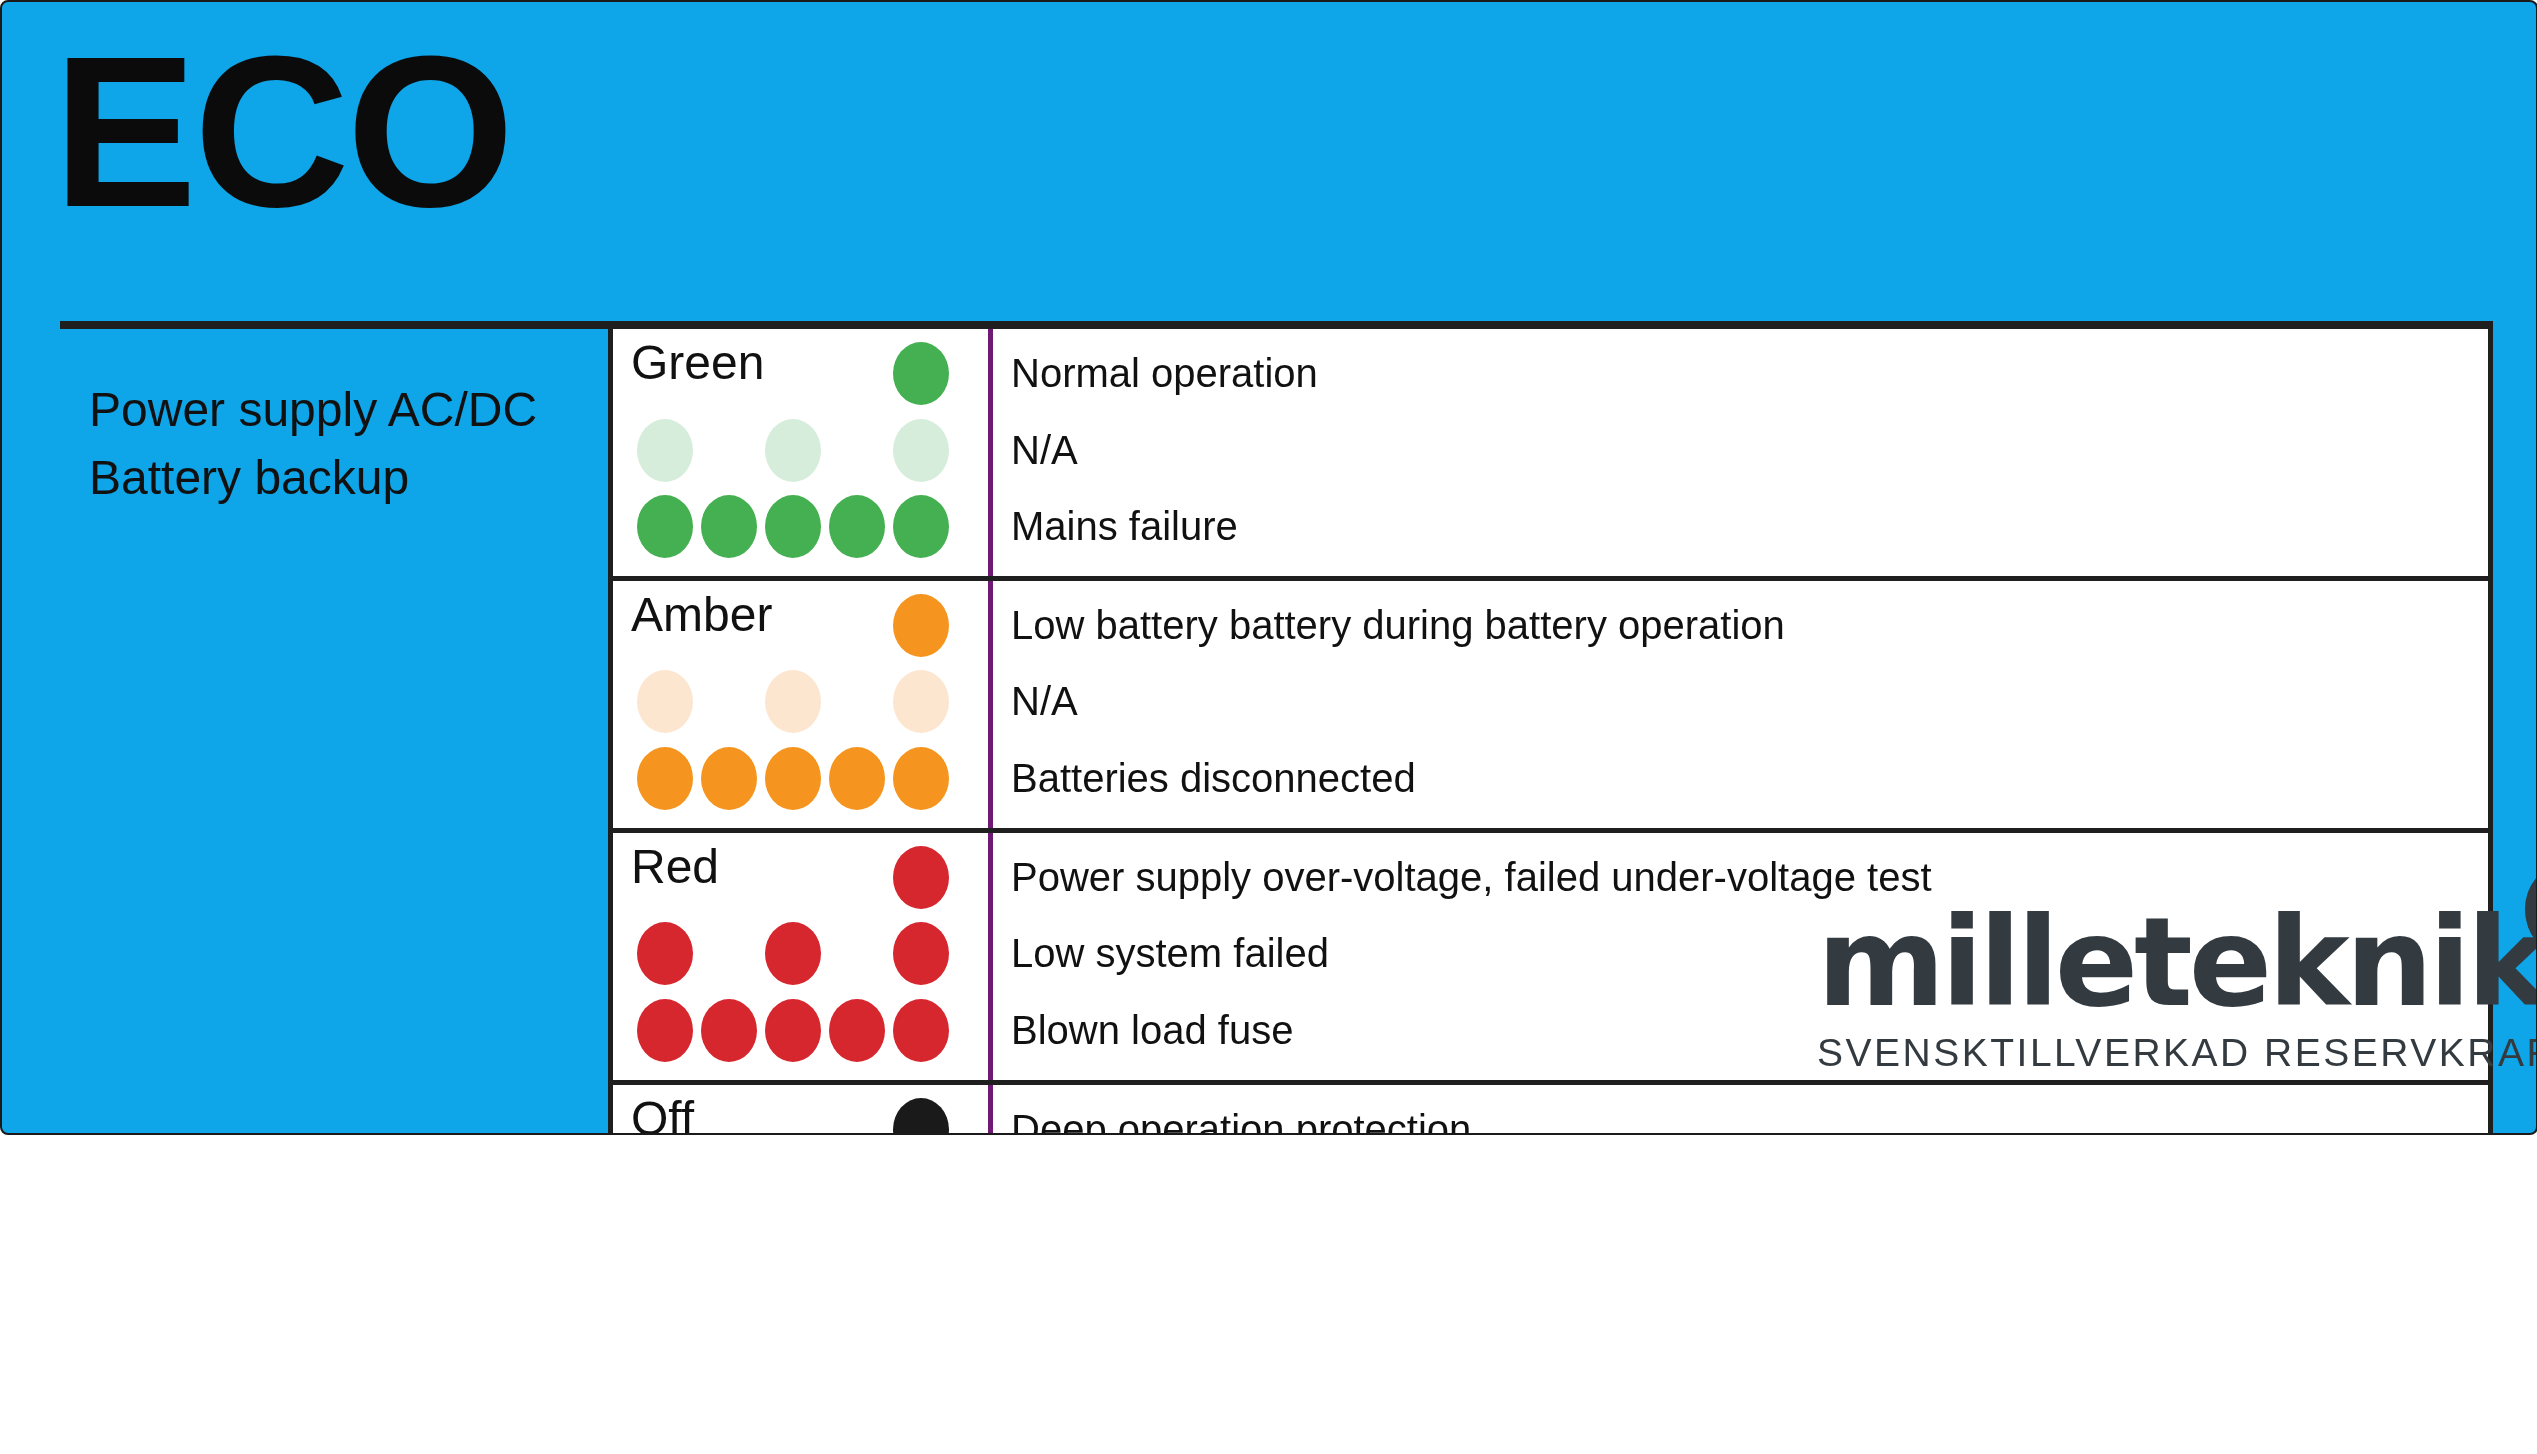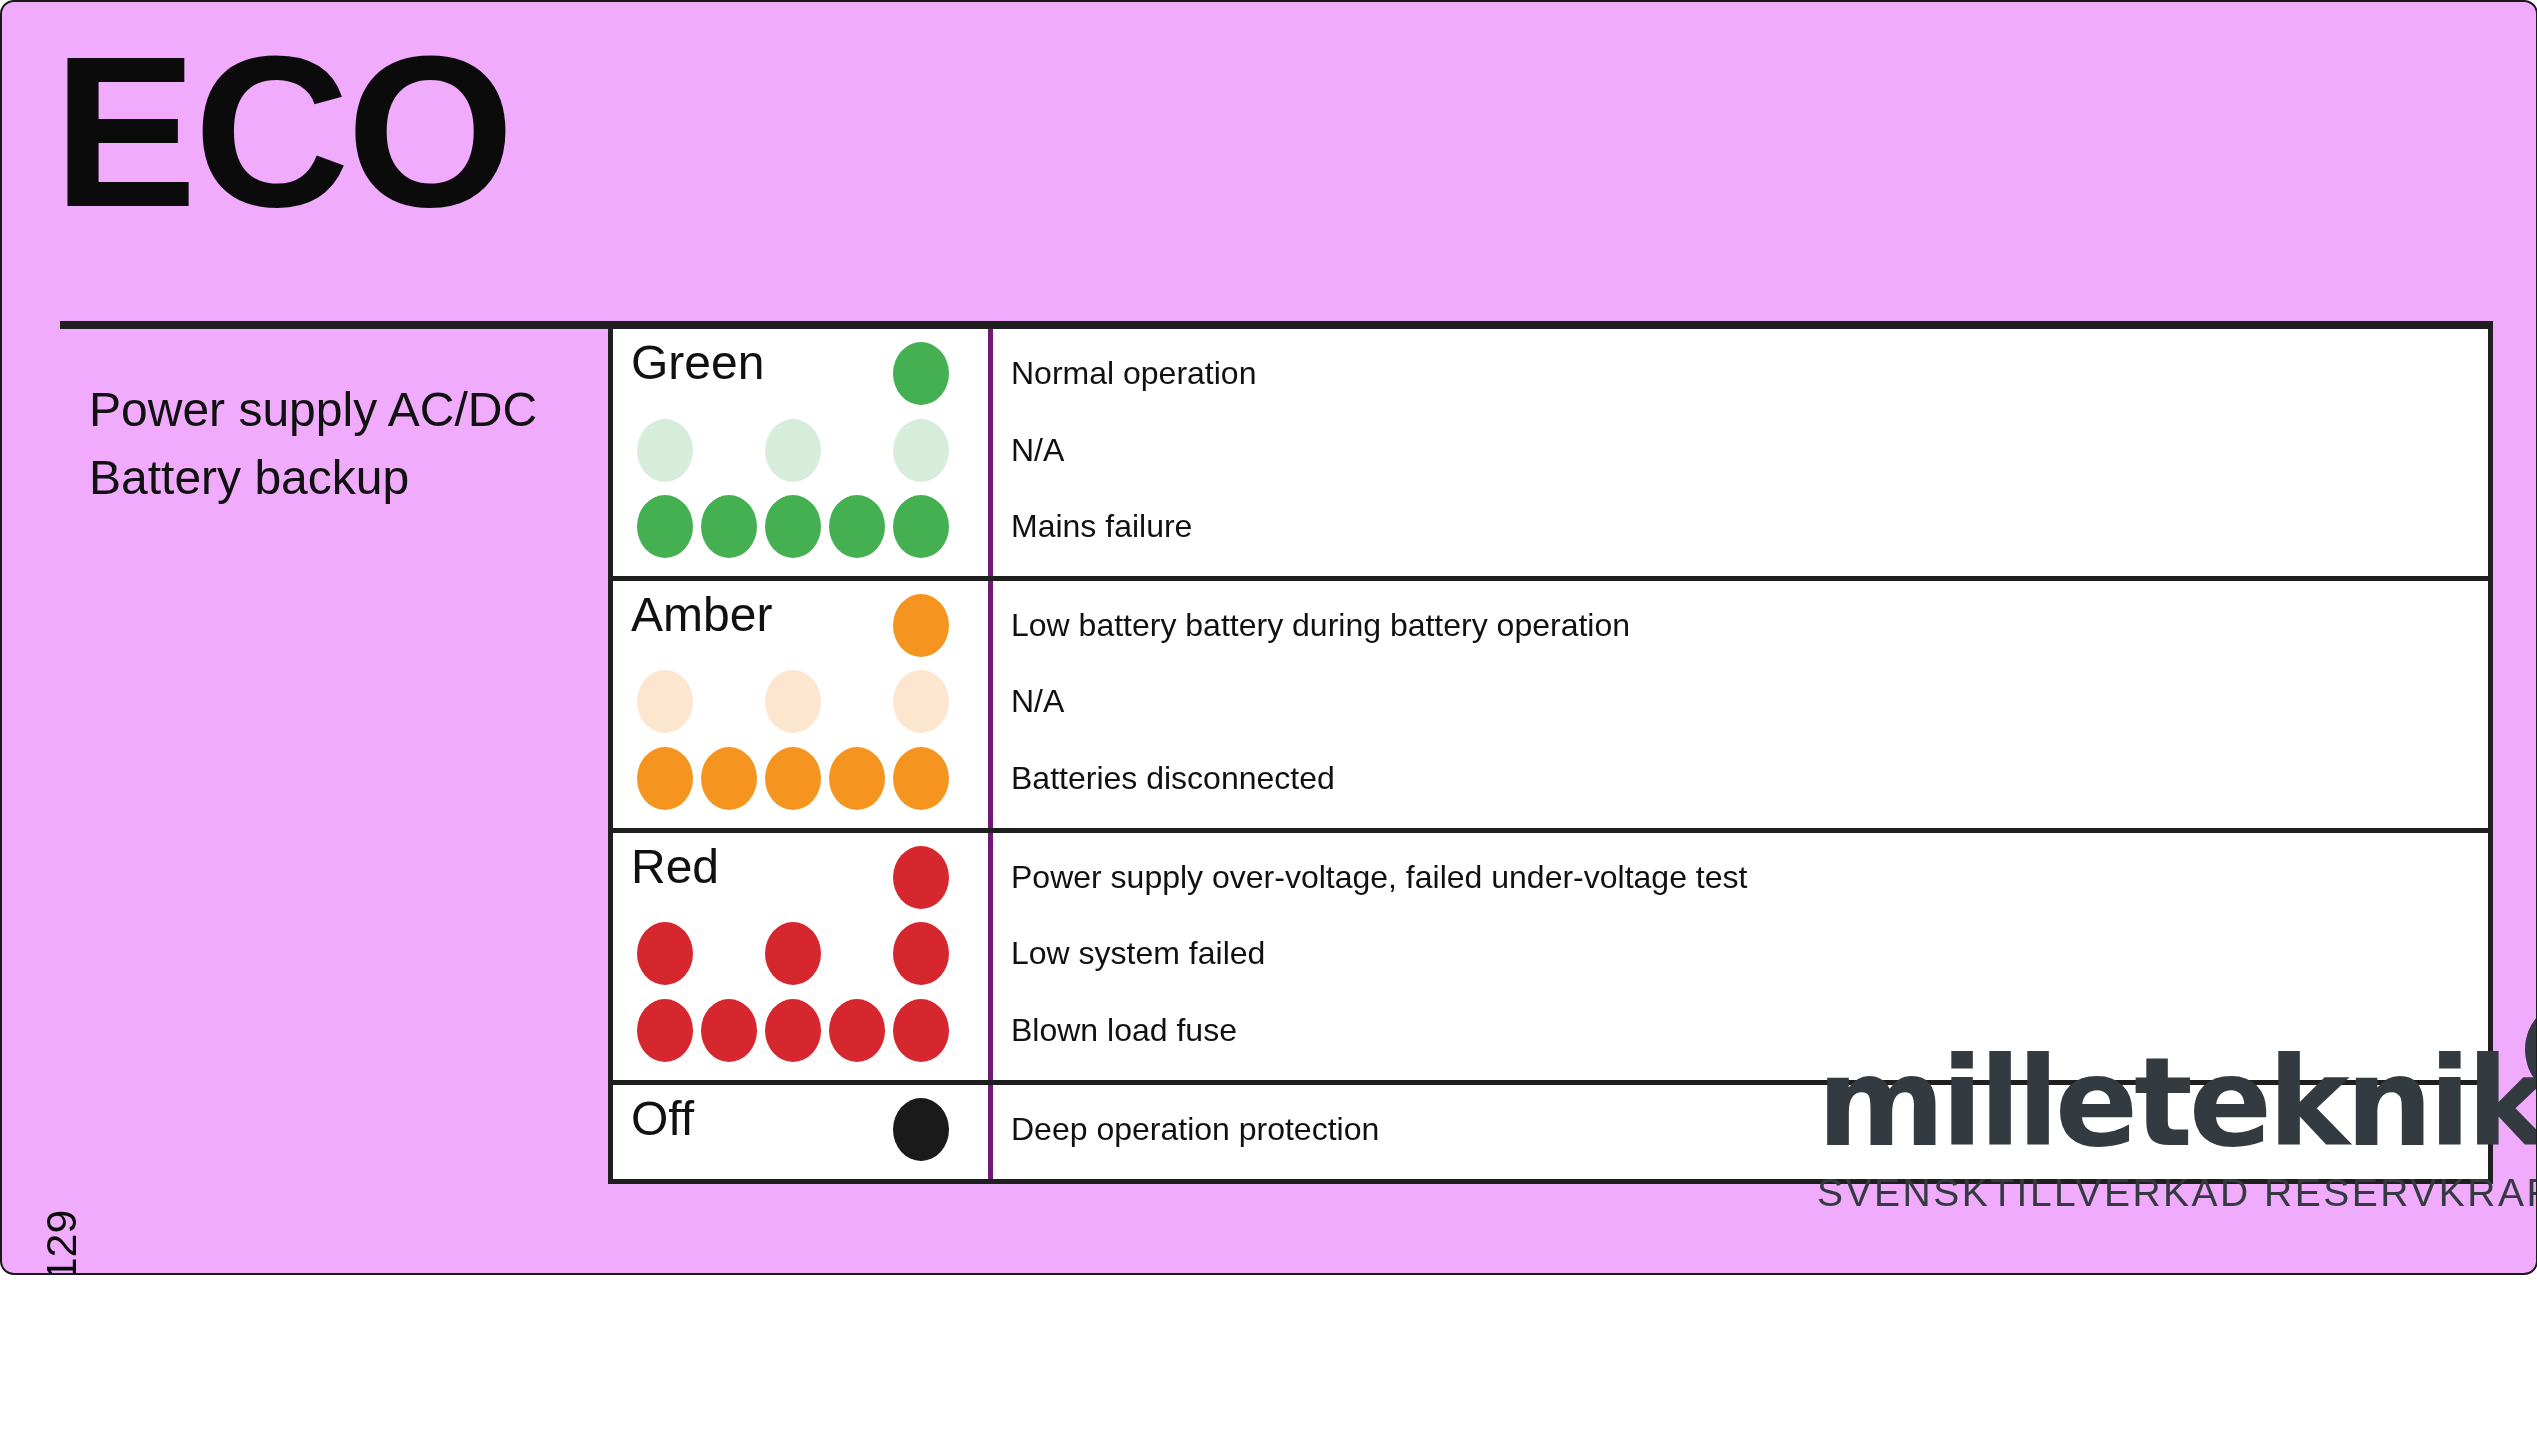--- a/index.html
+++ b/index.html
@@ -10,25 +10,25 @@
   }
   body {
     font-family: "Liberation Sans", "DejaVu Sans", sans-serif;
     -webkit-font-smoothing: antialiased;
   }
 
   
   #label-card {
     position: relative;
     width: 2538px;
-    height: 1275px;
+    height: 1135px;
     box-sizing: border-box;
-    background: #f0abfc;
+    background: #0ea5e9;
     border: 2.5px solid #1a1a1a;
-    border-radius: 14px;
+    border-radius: 8px;
     overflow: hidden;
   }
 
   
   #eco-title {
     position: absolute;
     left: 51px;
     top: 37px;
     font-size: 216px;
     line-height: 0.86;
@@ -134,21 +134,21 @@
     justify-content: center;
   }
   .led {
     width: 56px;
     height: 63px;
     border-radius: 50%;
   }
   .led.empty { background: transparent; }
 
   .desc-line {
-    font-size: 32px;
+    font-size: 40px;
     line-height: 63px;
     height: 63px;
     margin-bottom: 13.3px;
     color: #111111;
     white-space: nowrap;
   }
   .desc-line:last-child { margin-bottom: 0; }
 
   
   #brand-logo {

